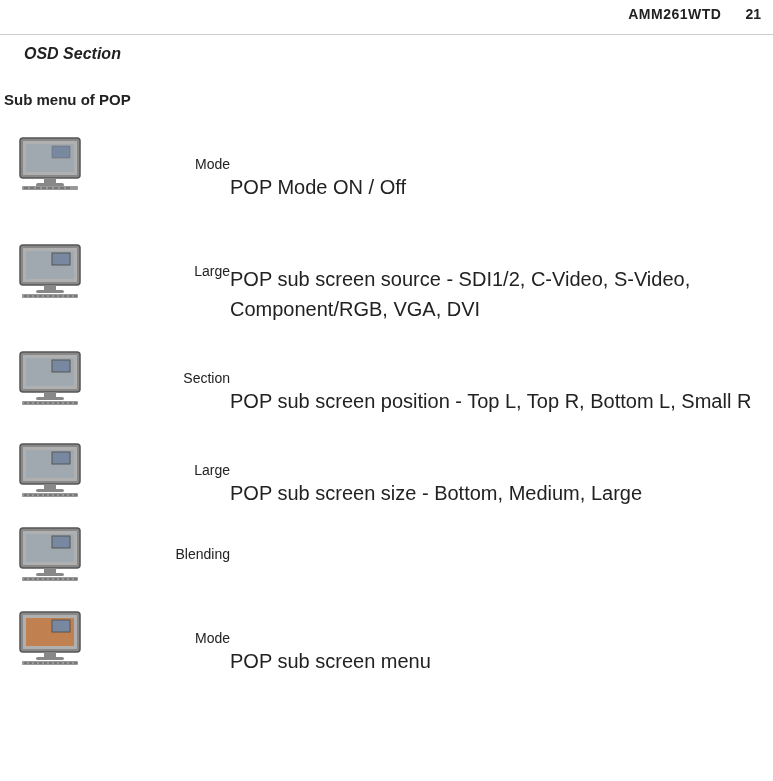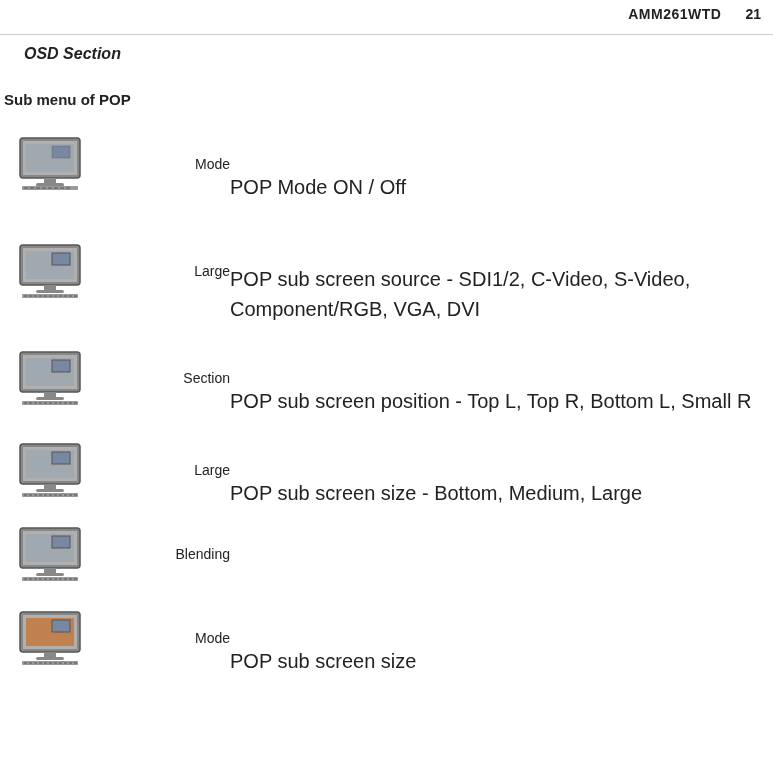--- a/index.html
+++ b/index.html
@@ -262,15 +262,15 @@
     <rect x="26" y="52" width="3" height="2" rx="0.5" fill="#777"></rect>
     <rect x="31" y="52" width="3" height="2" rx="0.5" fill="#777"></rect>
     <rect x="36" y="52" width="3" height="2" rx="0.5" fill="#777"></rect>
     <rect x="41" y="52" width="3" height="2" rx="0.5" fill="#777"></rect>
     <rect x="46" y="52" width="3" height="2" rx="0.5" fill="#777"></rect>
     <rect x="51" y="52" width="3" height="2" rx="0.5" fill="#777"></rect>
     <rect x="56" y="52" width="3" height="2" rx="0.5" fill="#777"></rect>
   </svg>
       </div>
       <div class="menu-label">Mode</div>
-      <div class="menu-desc">POP sub screen size</div>
+      <div class="menu-desc">POP sub screen menu</div>
     </div>
   </div>
 
 </body></html>

